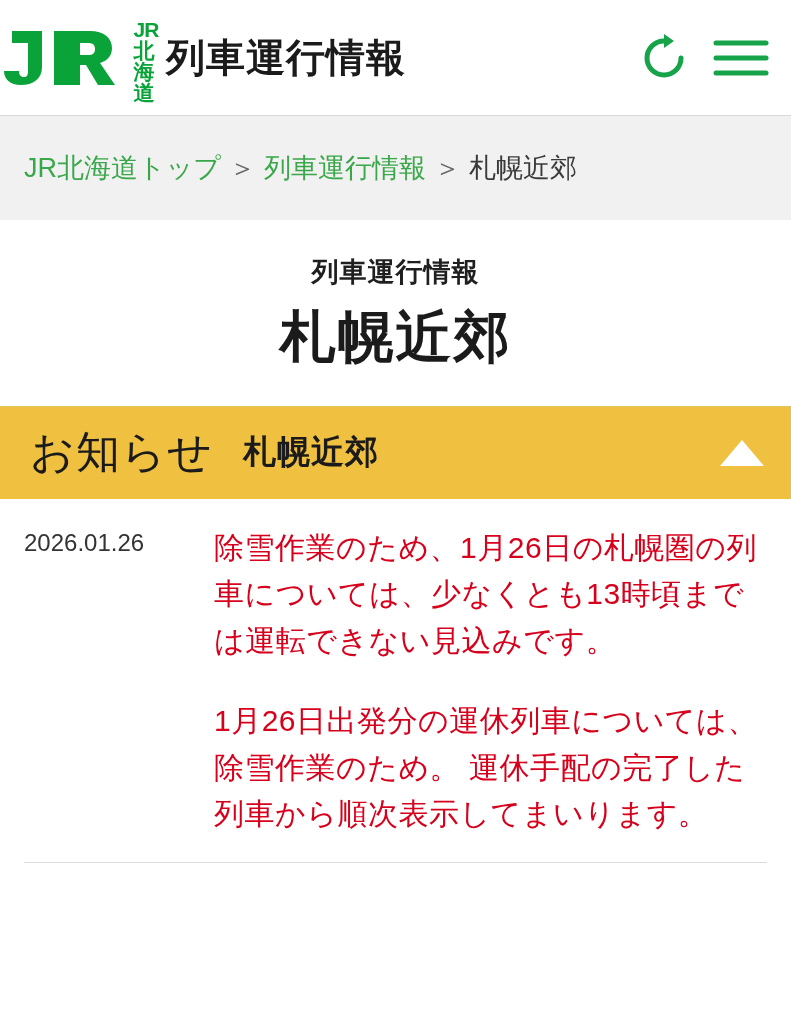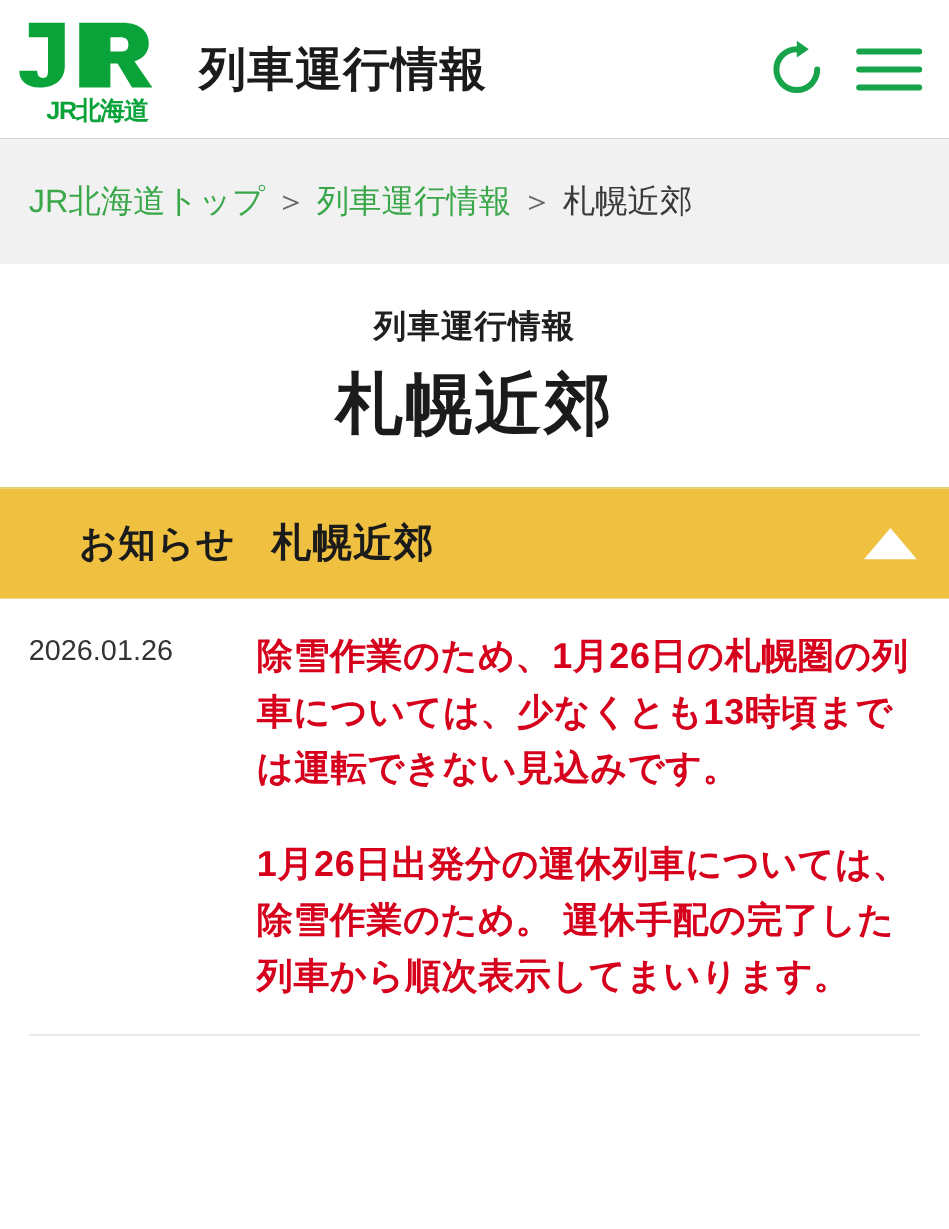--- a/index.html
+++ b/index.html
@@ -28,21 +28,21 @@
     align-items: center;
     padding: 0 18px 0 14px;
     box-sizing: border-box;
     border-bottom: 1px solid #d8d8d8;
     background: #ffffff;
   }
   .logo {
     width: 134px;
     flex: 0 0 134px;
     display: flex;
-    flex-direction: column;
+    flex-direction: row;
     align-items: center;
     justify-content: center;
     padding-top: 4px;
   }
   .logo-mark {
     display: block;
   }
   .logo-sub {
     margin-top: 2px;
     font-size: 21px;
@@ -127,25 +127,24 @@
   .notice-head {
     background: #f0c040;
     height: 92px;
     display: flex;
     align-items: center;
     padding: 0 26px 0 30px;
     box-sizing: border-box;
     cursor: pointer;
   }
   .notice-head-label {
-    font-size: 31px;
-    font-weight: 700;
-    color: #1b1b1b;
-    letter-spacing: 1px;
-    margin-left: 36px;
+    font-size: 44px;
+    font-weight: 400;
+    color: #1b1b1b;
+    letter-spacing: 1px;
   }
   .notice-head-sub {
     font-size: 33px;
     font-weight: 700;
     color: #1b1b1b;
     letter-spacing: 1px;
     margin-left: 30px;
   }
   .notice-toggle {
     margin-left: auto;
@@ -162,21 +161,21 @@
     flex: 0 0 190px;
     font-size: 24px;
     color: #333;
     letter-spacing: 0px;
     padding-top: 4px;
     white-space: nowrap;
   }
   .notice-text {
     flex: 1 1 auto;
     font-size: 30px;
-    font-weight: 700;
+    font-weight: 400;
     color: #d6001c;
     line-height: 1.55;
     letter-spacing: 0.5px;
   }
   .notice-text p {
     margin: 0;
   }
   .notice-text p.gap {
     margin-top: 34px;
   }

